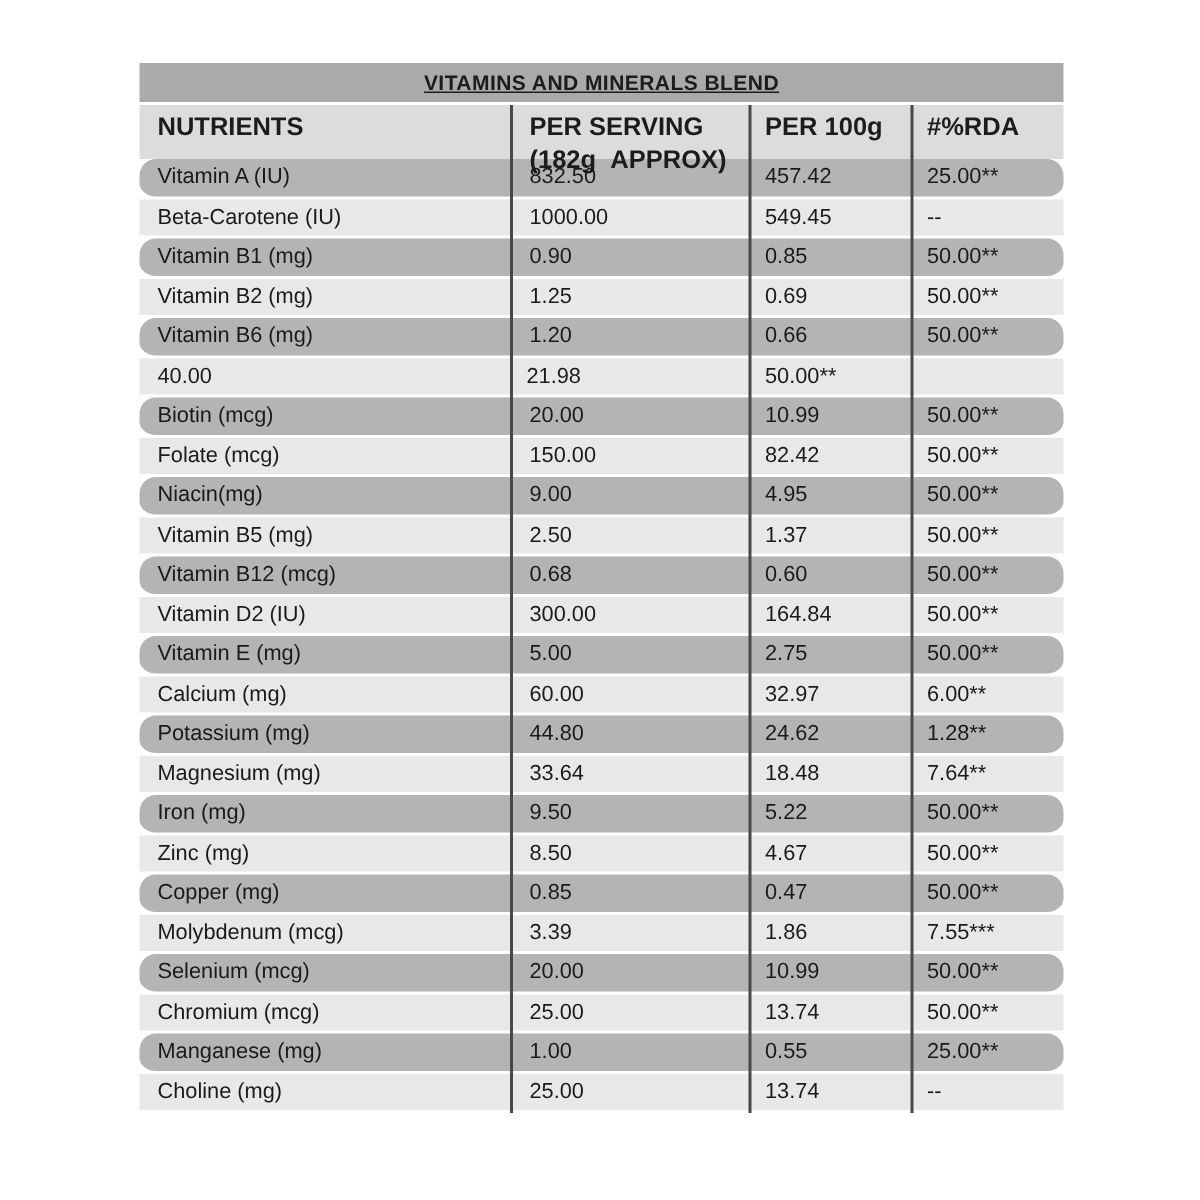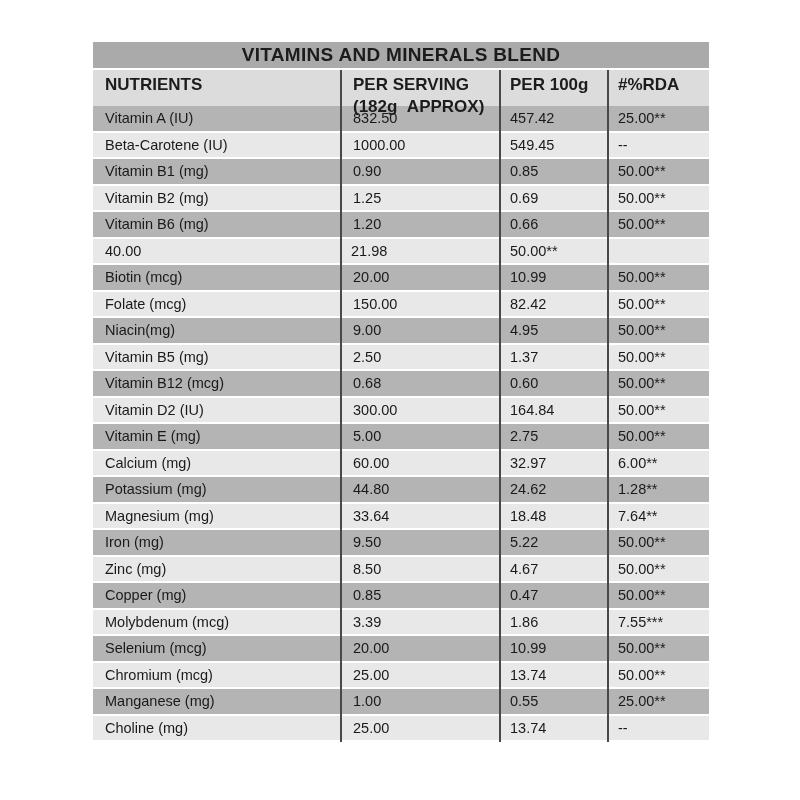--- a/index.html
+++ b/index.html
@@ -15,25 +15,26 @@
     left: 93px; top: 42px;
     width: 616px;
   }
   .title-bar {
     width: 100%;
     height: 26px;
     background: #aaaaaa;
     display: flex;
     align-items: center;
     justify-content: center;
-    font-size: 19px;
+    font-size: 14px;
     font-weight: bold;
     letter-spacing: 0.3px;
     color: #1c1c1c;
     margin-bottom: 2px;
+    text-decoration: underline;
   }
   .table {
     position: relative;
     width: 100%;
   }
   .header-row {
     display: grid;
     grid-template-columns: 248px 159px 108px 101px;
     height: 36px;
     background: #dcdcdc;
@@ -46,21 +47,21 @@
     white-space: pre-line;
     color: #1c1c1c;
   }
   .header-cell.c2, .header-cell.c3 { padding-left: 10px; }
   .row {
     display: grid;
     grid-template-columns: 248px 159px 108px 101px;
     height: 26.5px;
     border-bottom: 2px solid #ffffff;
   }
-  .row.dark  { background: #b4b4b4; }
+  .row.dark  { background: #b4b4b4; border-radius: 11px; }
   .row.light { background: #e8e8e8; }
   .cell {
     display: flex;
     align-items: center;
     padding-left: 12px;
     font-size: 14.5px;
     color: #1a1a1a;
     white-space: nowrap;
     overflow: hidden;
   }

